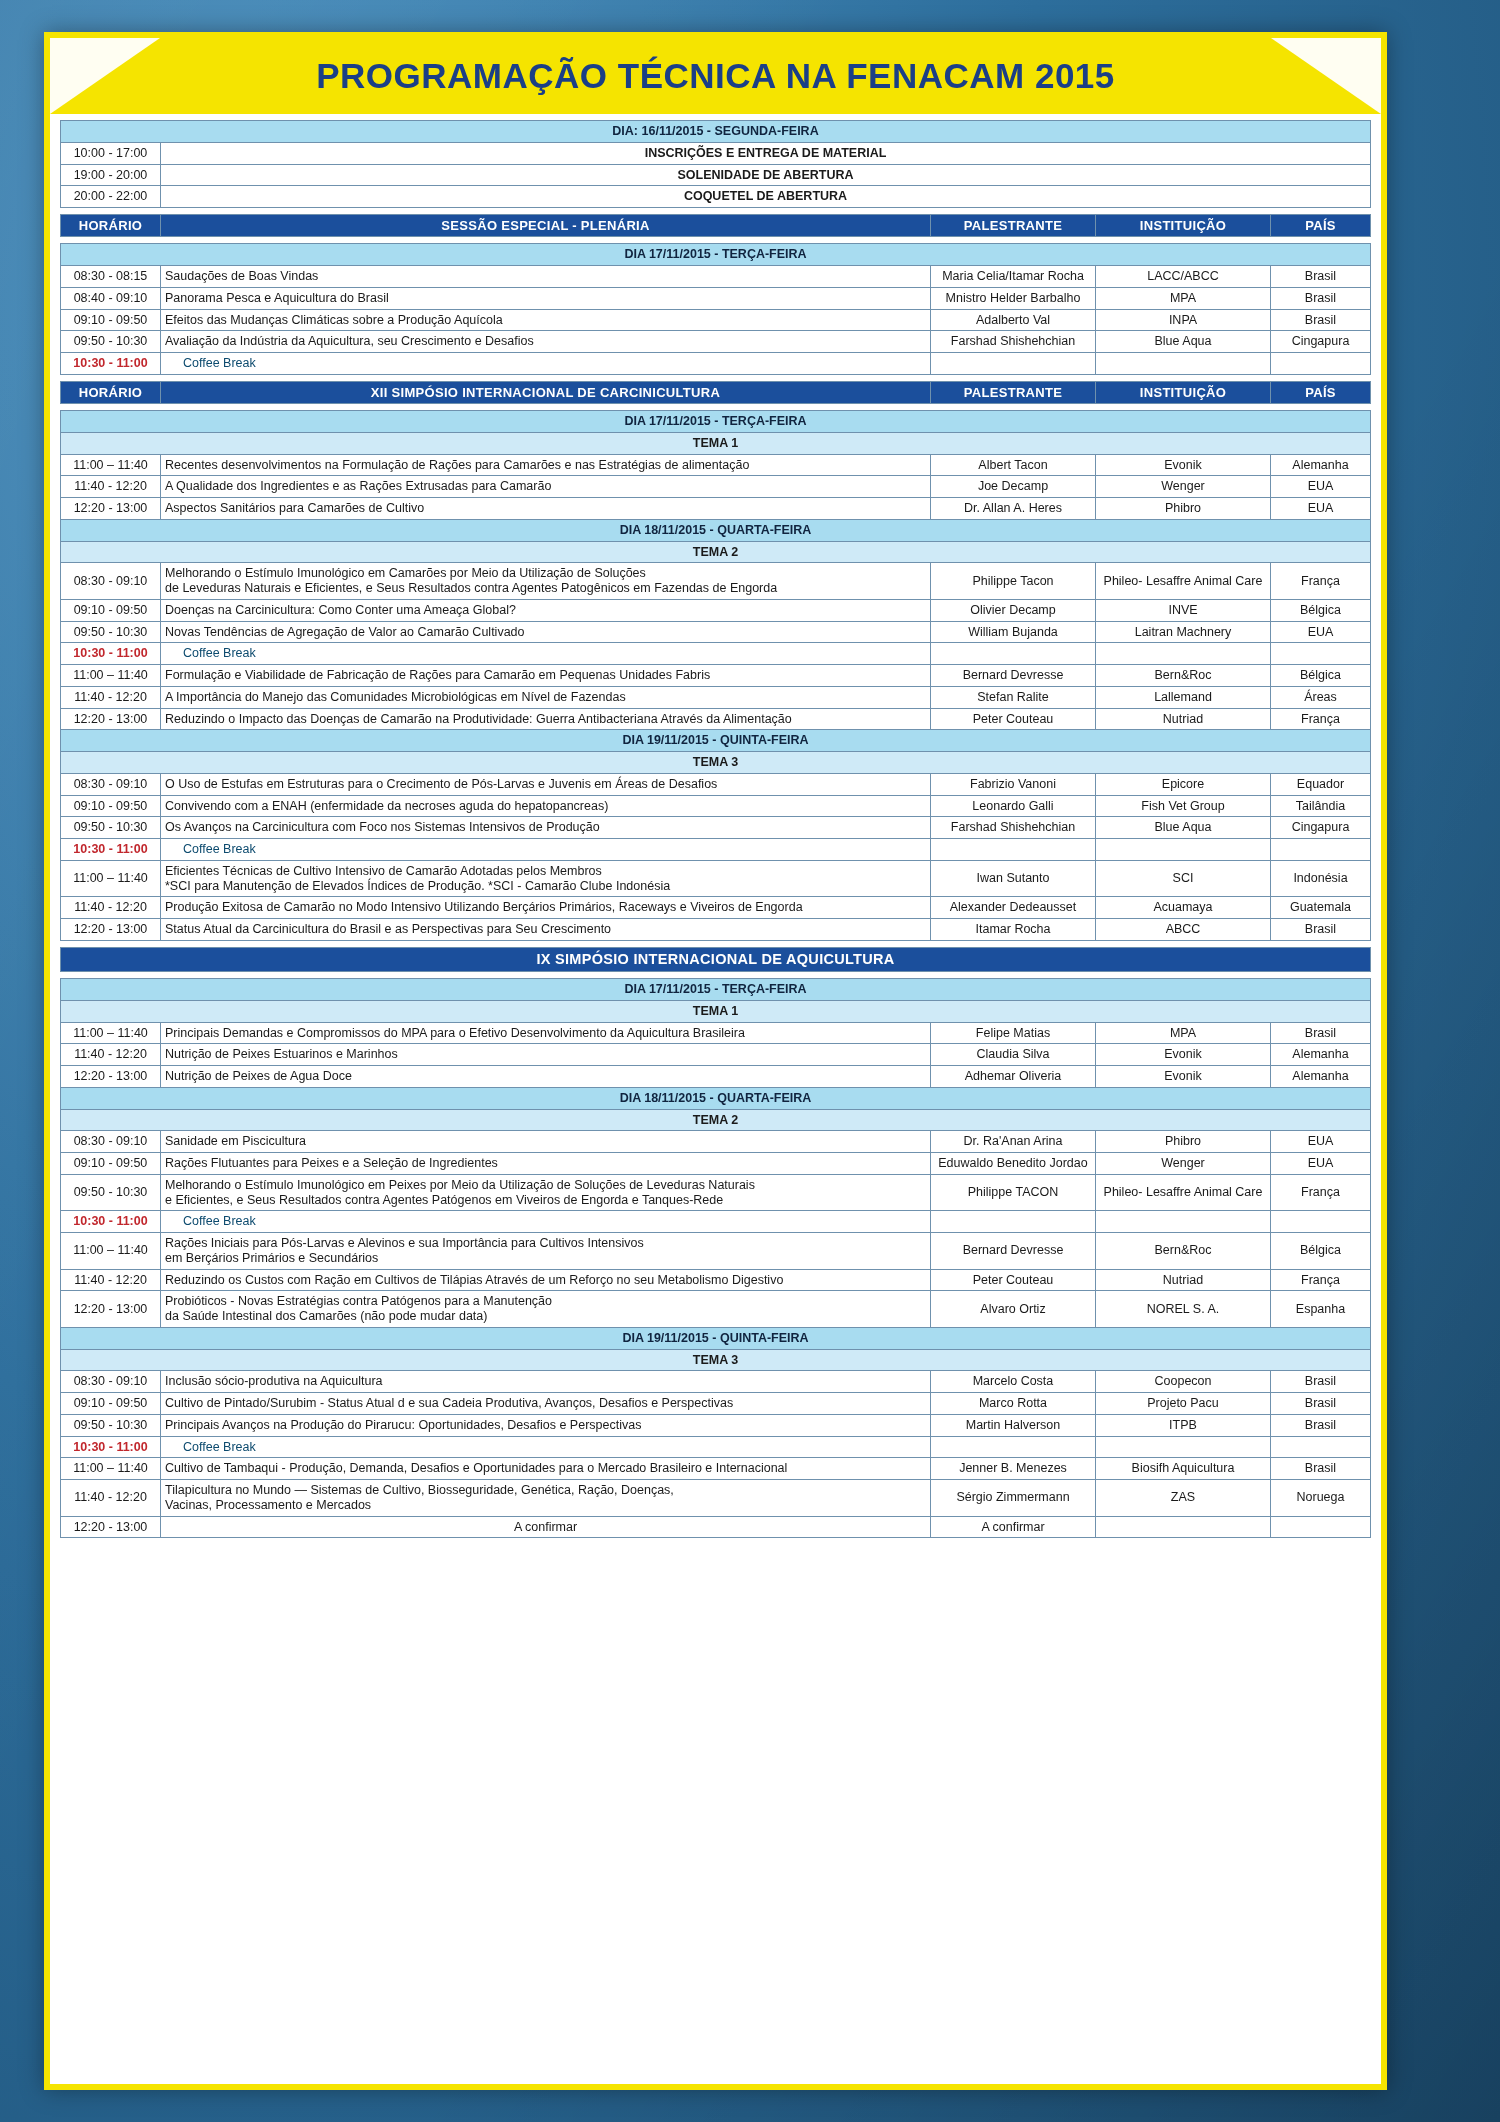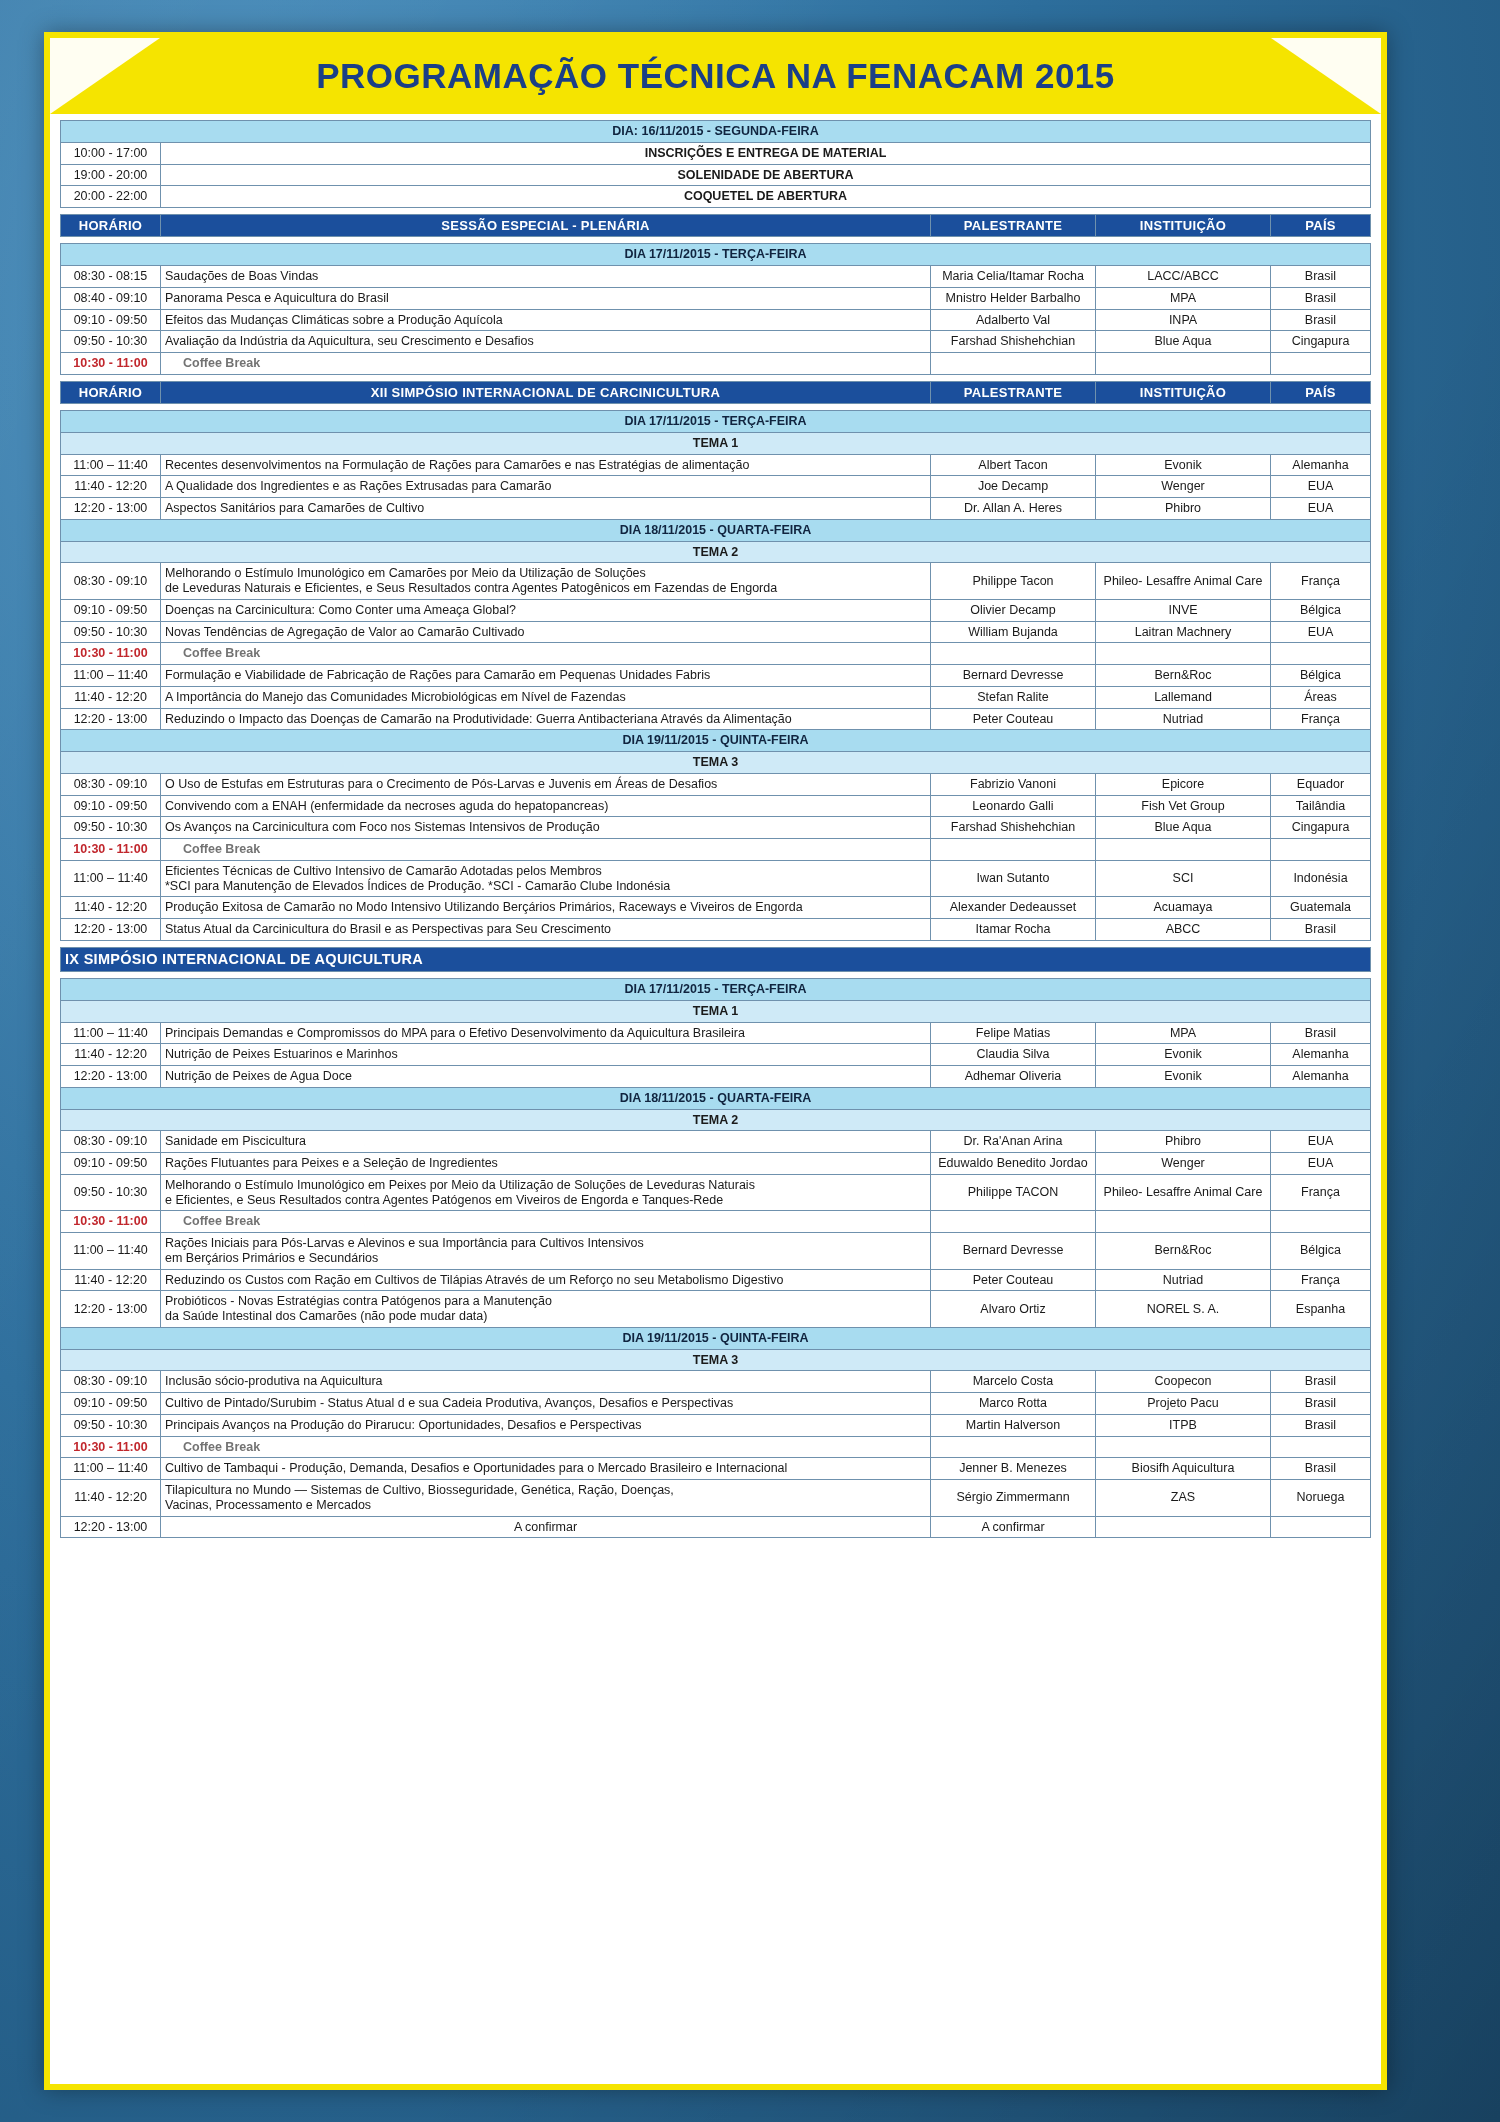--- a/index.html
+++ b/index.html
@@ -77,25 +77,25 @@
   }
   .row-theme td{
     background:#cfeaf7;text-align:center;font-weight:bold;font-size:12.5px;padding:4px 2px;
   }
   .hdr td{
     background:#1b4f9c;color:#ffffff;font-weight:bold;text-align:center;
     font-size:13px;padding:7px 3px;border:1px solid #1b4f9c;
     letter-spacing:.3px;
   }
   .sectionbar td{
-    background:#1b4f9c;color:#ffffff;font-weight:bold;
+    background:#1b4f9c;color:#ffffff;font-weight:bold;text-align:center;
     font-size:14.5px;padding:8px 3px;border:1px solid #1b4f9c;letter-spacing:.3px;
   }
   .coffee .time{color:#c1272d;font-weight:bold;}
-  .coffee .title{color:#737373;font-weight:bold;padding-left:22px;}
+  .coffee .title{color:#0c4a6e;font-weight:normal;padding-left:22px;}
   .footer{
     position:absolute;left:0;right:0;bottom:0;height:52px;background:#f5e400;
     display:flex;align-items:center;justify-content:center;
   }
   .footer span{
     font-size:20px;color:#1b3f86;font-weight:normal;letter-spacing:.2px;
   }
   .footer b{font-weight:bold;}
 </style>
 </head>

